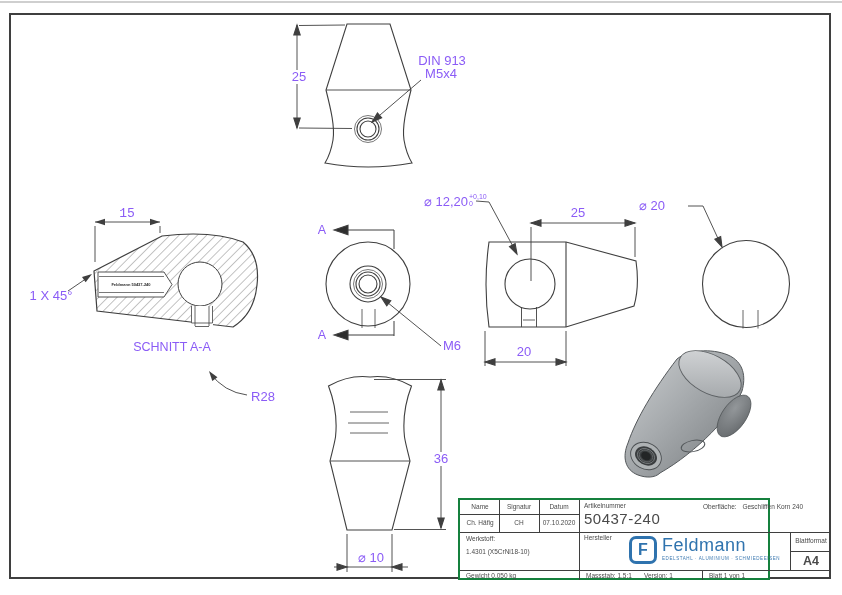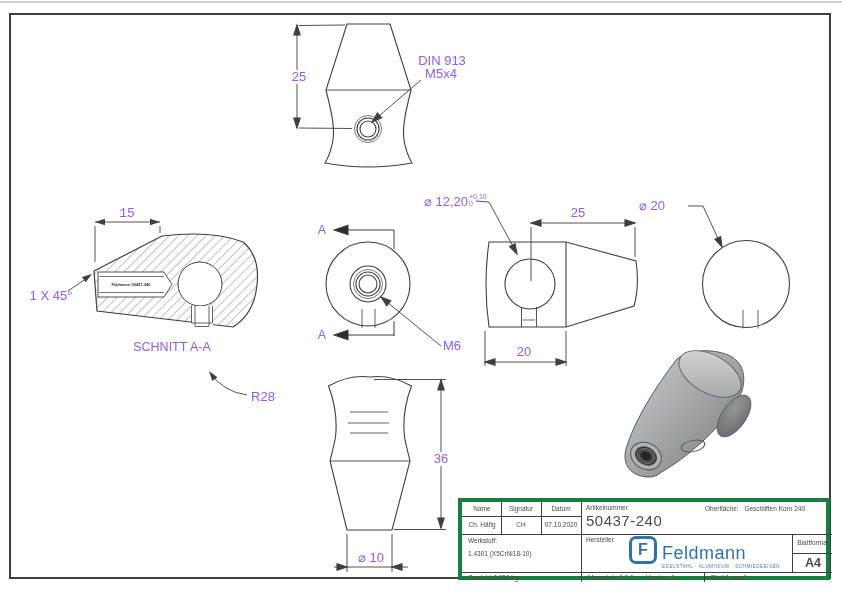--- a/index.html
+++ b/index.html
@@ -5,30 +5,30 @@
   html,body{margin:0;padding:0;background:#fff;}
   .canvas{position:relative;width:842px;height:595px;background:#ffffff;overflow:hidden;
           font-family:"Liberation Sans",sans-serif;color:#3d3d3d;}
   .topedge{position:absolute;left:0;top:1px;width:842px;height:2px;background:#cfcfcf;}
   .frame{position:absolute;left:9px;top:13px;width:822px;height:566px;border:2px solid #3f3f3f;box-sizing:border-box;}
   svg{position:absolute;left:0;top:0;}
   .lbl{position:absolute;font-size:13px;line-height:1.05;white-space:nowrap;color:#8b5cf6;}
   .c{transform:translateX(-50%);}
   .bgw{background:#fff;padding:0 2px;}
   .sm{font-size:6.5px;}
-  .tb{position:absolute;left:458px;top:498px;width:372px;height:82px;border:4px solid #15803d;box-sizing:border-box;background:#fff;}
+  .tb{position:absolute;left:458px;top:498px;width:312px;height:82px;border:2px solid #15803d;box-sizing:border-box;background:#fff;}
   .hl,.vl{position:absolute;background:#3f3f3f;}
   .tb .lbl{color:#4a4a4a;}
   .engrave{position:absolute;font-size:4px;font-weight:700;letter-spacing:0;color:#2a2a2a;transform:translateX(-50%);}
   .tolstack{display:inline-flex;flex-direction:column;font-size:7px;line-height:6.5px;margin-left:1px;margin-top:-1px;}
   .artnum{font-size:15px;letter-spacing:0.5px;color:#3a3a3a;}
   .logo{position:absolute;left:629px;top:536px;display:flex;align-items:flex-start;}
   .logoicon{width:22px;height:22px;border:3px solid #2f73ae;border-radius:7px;display:flex;align-items:center;justify-content:center;
             font-size:16px;font-weight:700;color:#2f73ae;}
-  .logotext{margin-left:5px;display:flex;flex-direction:column;margin-top:8px;}
+  .logotext{margin-left:5px;display:flex;flex-direction:column;}
   .logoname{font-size:18px;line-height:19px;color:#2f73ae;letter-spacing:0.5px;}
   .logotag{font-size:4.5px;letter-spacing:0.6px;color:#3e7ab1;margin-top:1px;}
 </style>
 </head>
 <body>
 
 <div class="canvas">
   <div class="topedge"></div>
   <div class="frame"></div>
 

